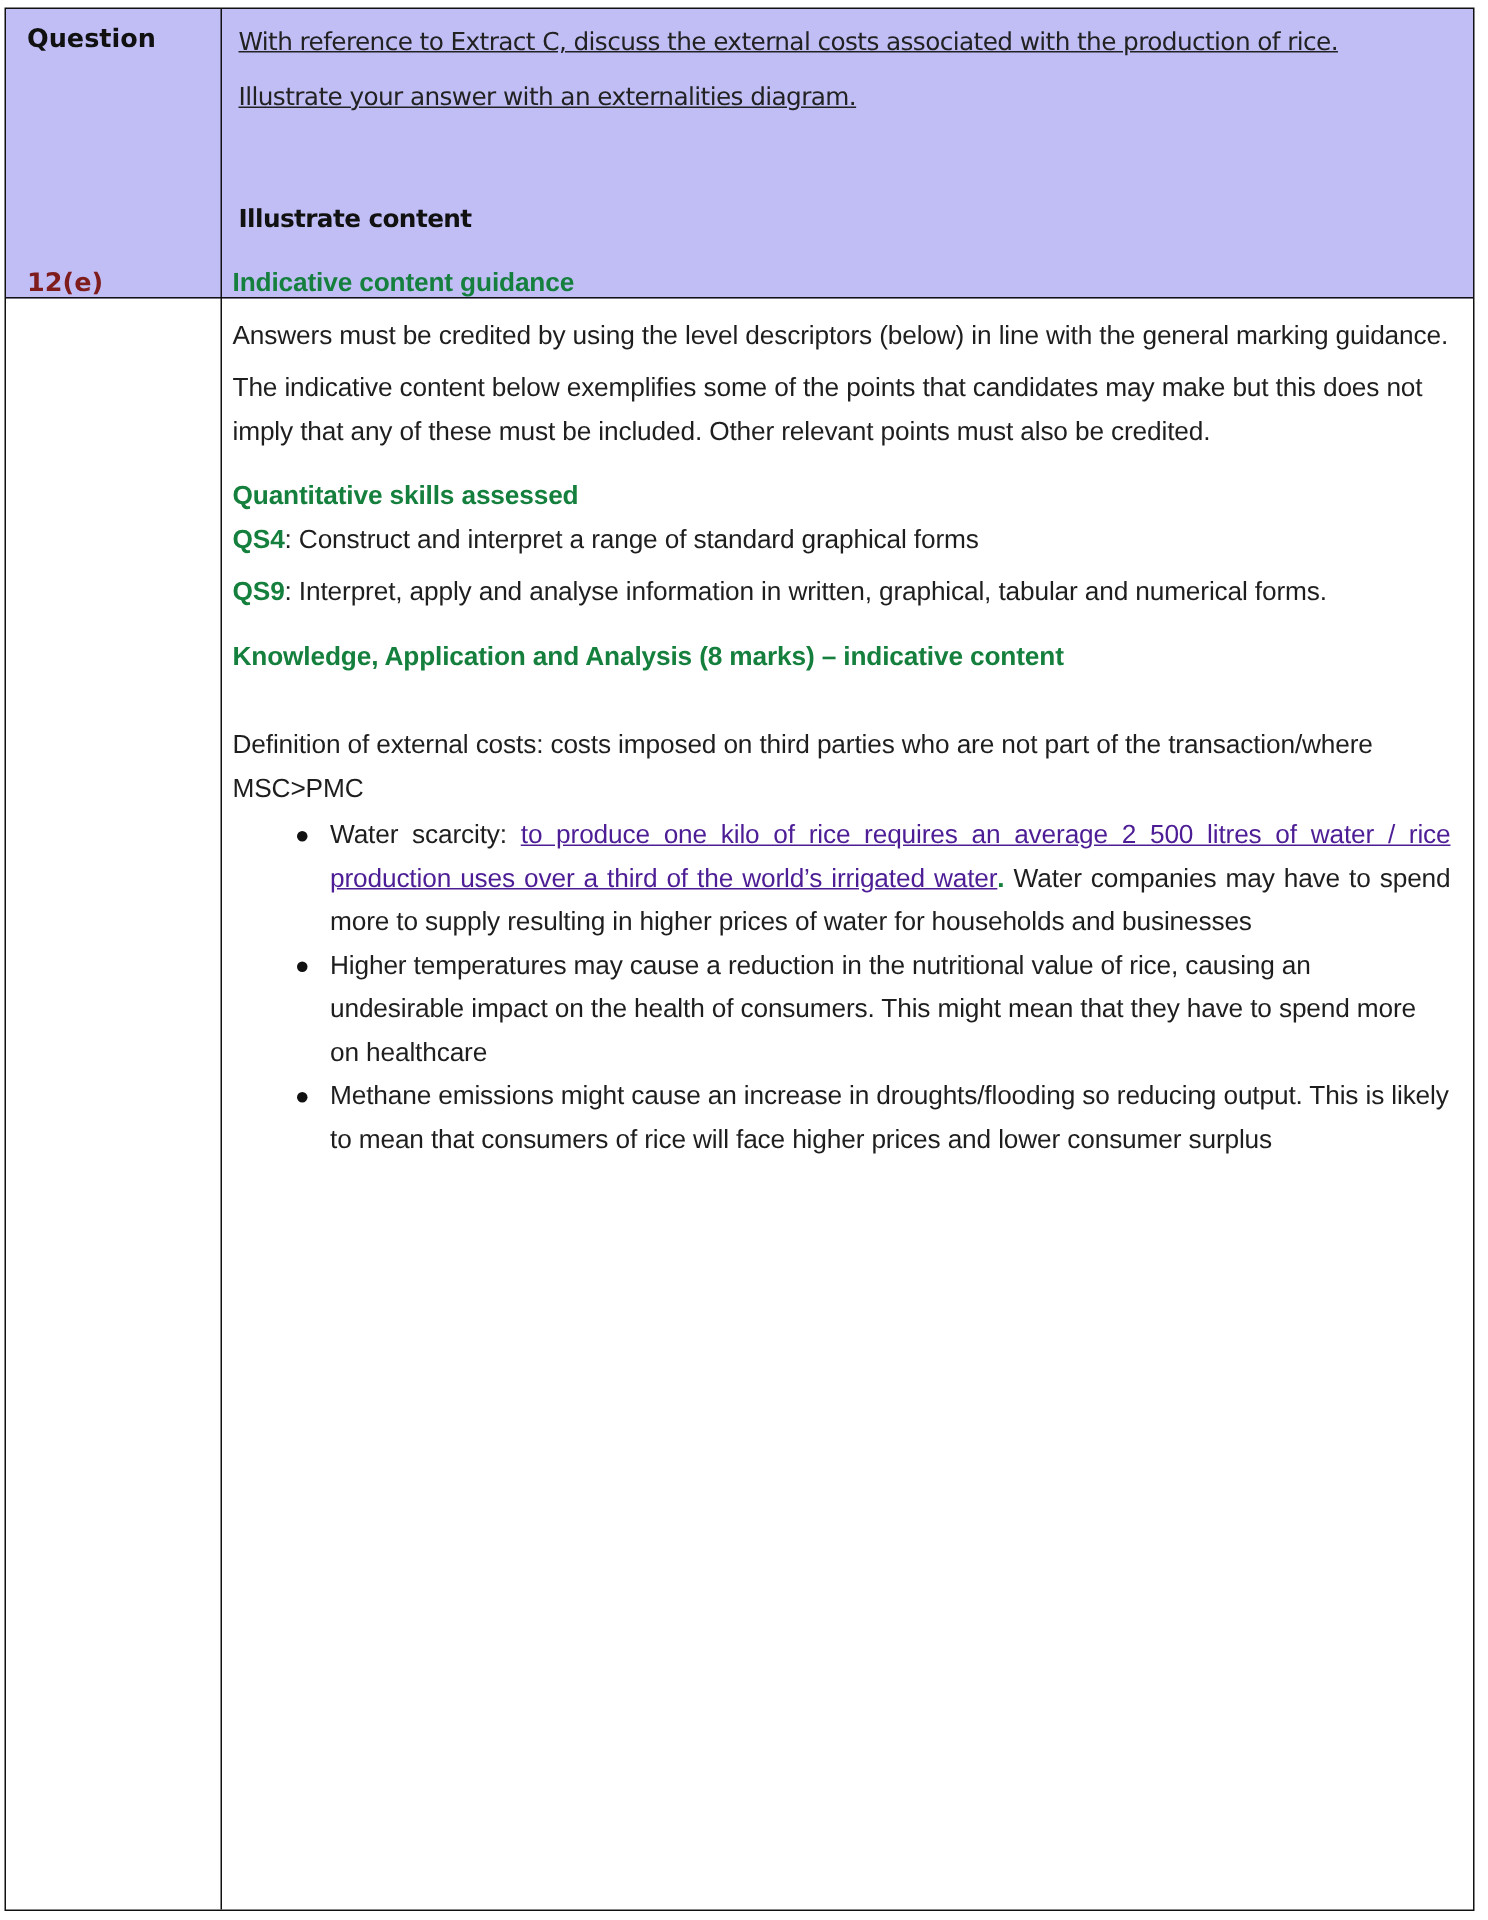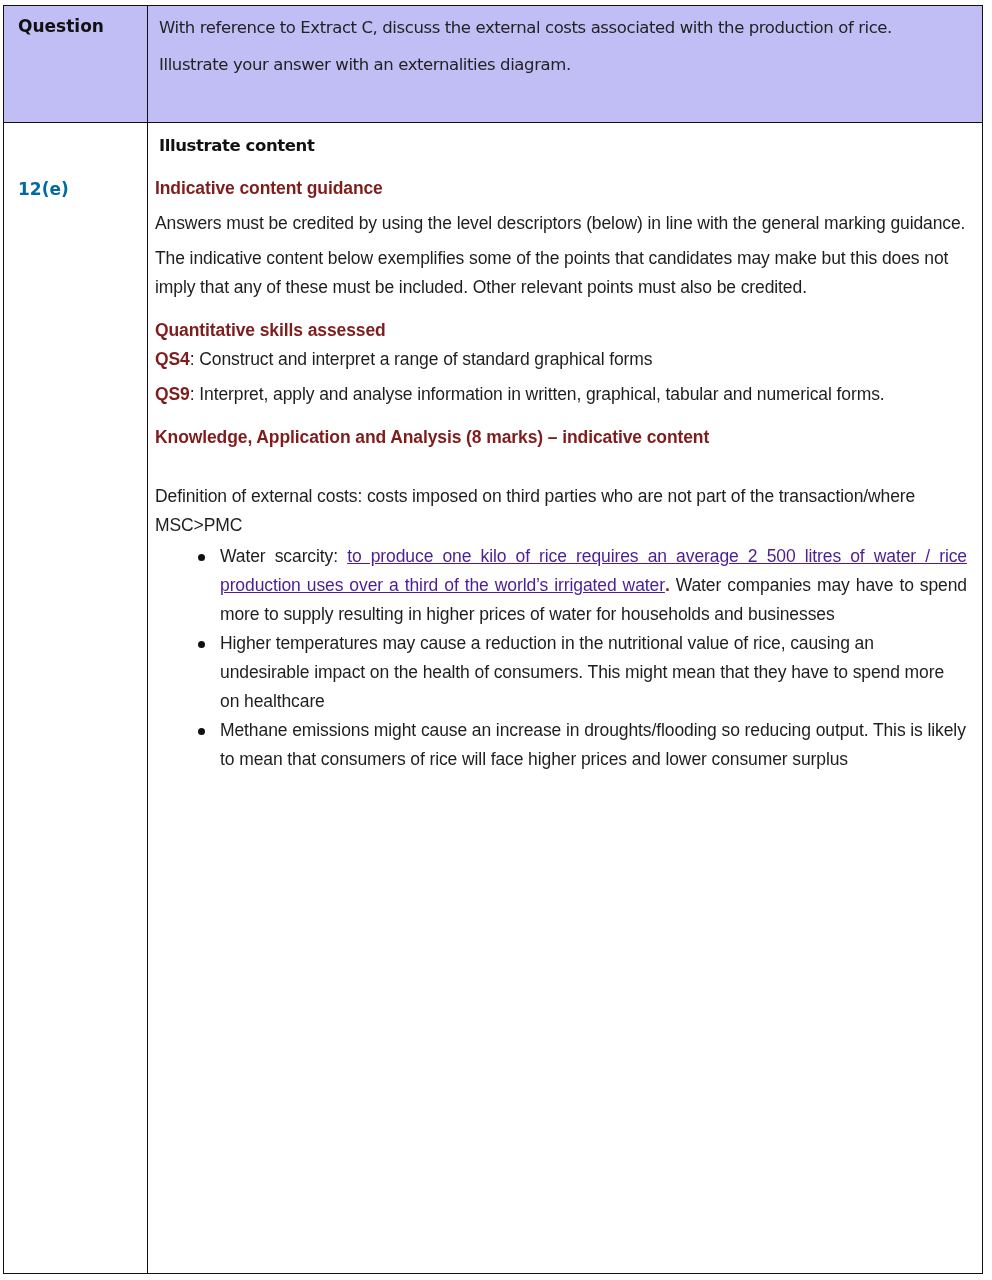--- a/index.html
+++ b/index.html
@@ -2,50 +2,51 @@
 <html><head>
   <meta charset="utf-8">
   <style>
     html, body { margin: 0; padding: 0; background: #ffffff; }
     body { width: 992px; height: 1280px; position: relative; overflow: hidden; }
     .table {
       position: absolute; left: 3px; top: 5px; width: 980px; height: 1269px;
       border: 1.5px solid #111; box-sizing: border-box;
     }
     .header {
-      position: absolute; left: 0; top: 0; right: 0; height: 117px;
+      position: absolute; left: 0; top: 0; right: 0; height: 193px;
       background: #c1bef6; border-bottom: 1.5px solid #111; box-sizing: border-box;
     }
     .divider {
       position: absolute; left: 143px; top: 0; bottom: 0; width: 0;
       border-left: 1.5px solid #111;
     }
     .hdr-left {
       position: absolute; left: 14px; top: 10px;
       font-family: "DejaVu Sans", sans-serif; font-weight: bold; font-size: 17px; color: #111;
     }
     .hdr-right {
       position: absolute; left: 155px; top: 9px; right: 4px;
       font-family: "DejaVu Sans", sans-serif; font-size: 16.5px; color: #222; line-height: 25px;
       letter-spacing: -0.4px;
+      text-decoration: underline;
     }
     .hdr-right p { margin: 0; }
     .hdr-right .gap { margin-top: 12px; }
     .hdr-right .ic { position: absolute; top: 118px; font-weight: bold; color: #111; font-size: 16.5px; }
     .qnum {
       position: absolute; left: 14px; top: 173px;
-      font-family: "DejaVu Sans", sans-serif; font-weight: bold; font-size: 17px; color: #0369a1;
+      font-family: "DejaVu Sans", sans-serif; font-weight: bold; font-size: 17px; color: #7f1d1d;
     }
     .body {
       position: absolute; left: 155px; top: 174px; width: 812px;
       font-family: "Liberation Sans", sans-serif; font-size: 17.5px; color: #1e1e1e;
       line-height: 29px; letter-spacing: -0.1px;
     }
     .body p { margin: 0; }
-    .body .b { font-weight: bold; color: #7f1d1d; }
+    .body .b { font-weight: bold; color: #15803d; }
     .sp6 { margin-top: 6px !important; }
     .sp14 { margin-top: 14px !important; }
     .sp28 { margin-top: 30px !important; }
     ul.costs { margin: 2px 0 0 0; padding: 0 0 0 43px; list-style: none; }
     ul.costs li { position: relative; padding-left: 22px; }
     ul.costs li::before {
       content: ""; position: absolute; left: 0; top: 12px; width: 7px; height: 7px;
       background: #111; border-radius: 50%;
     }
     .justify { text-align: justify; }

